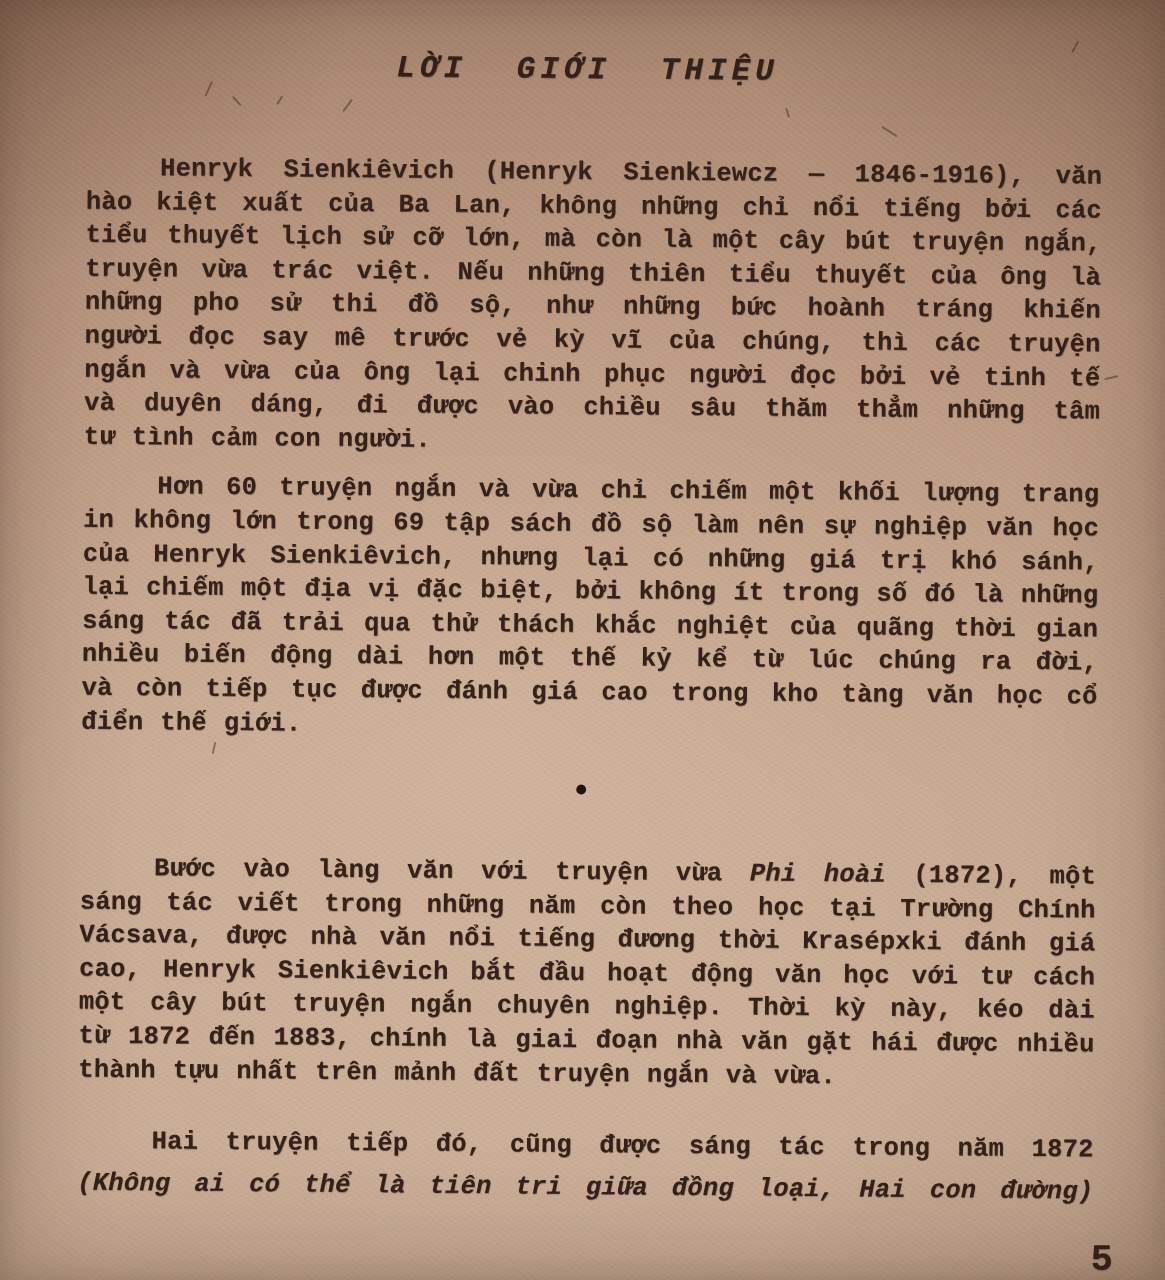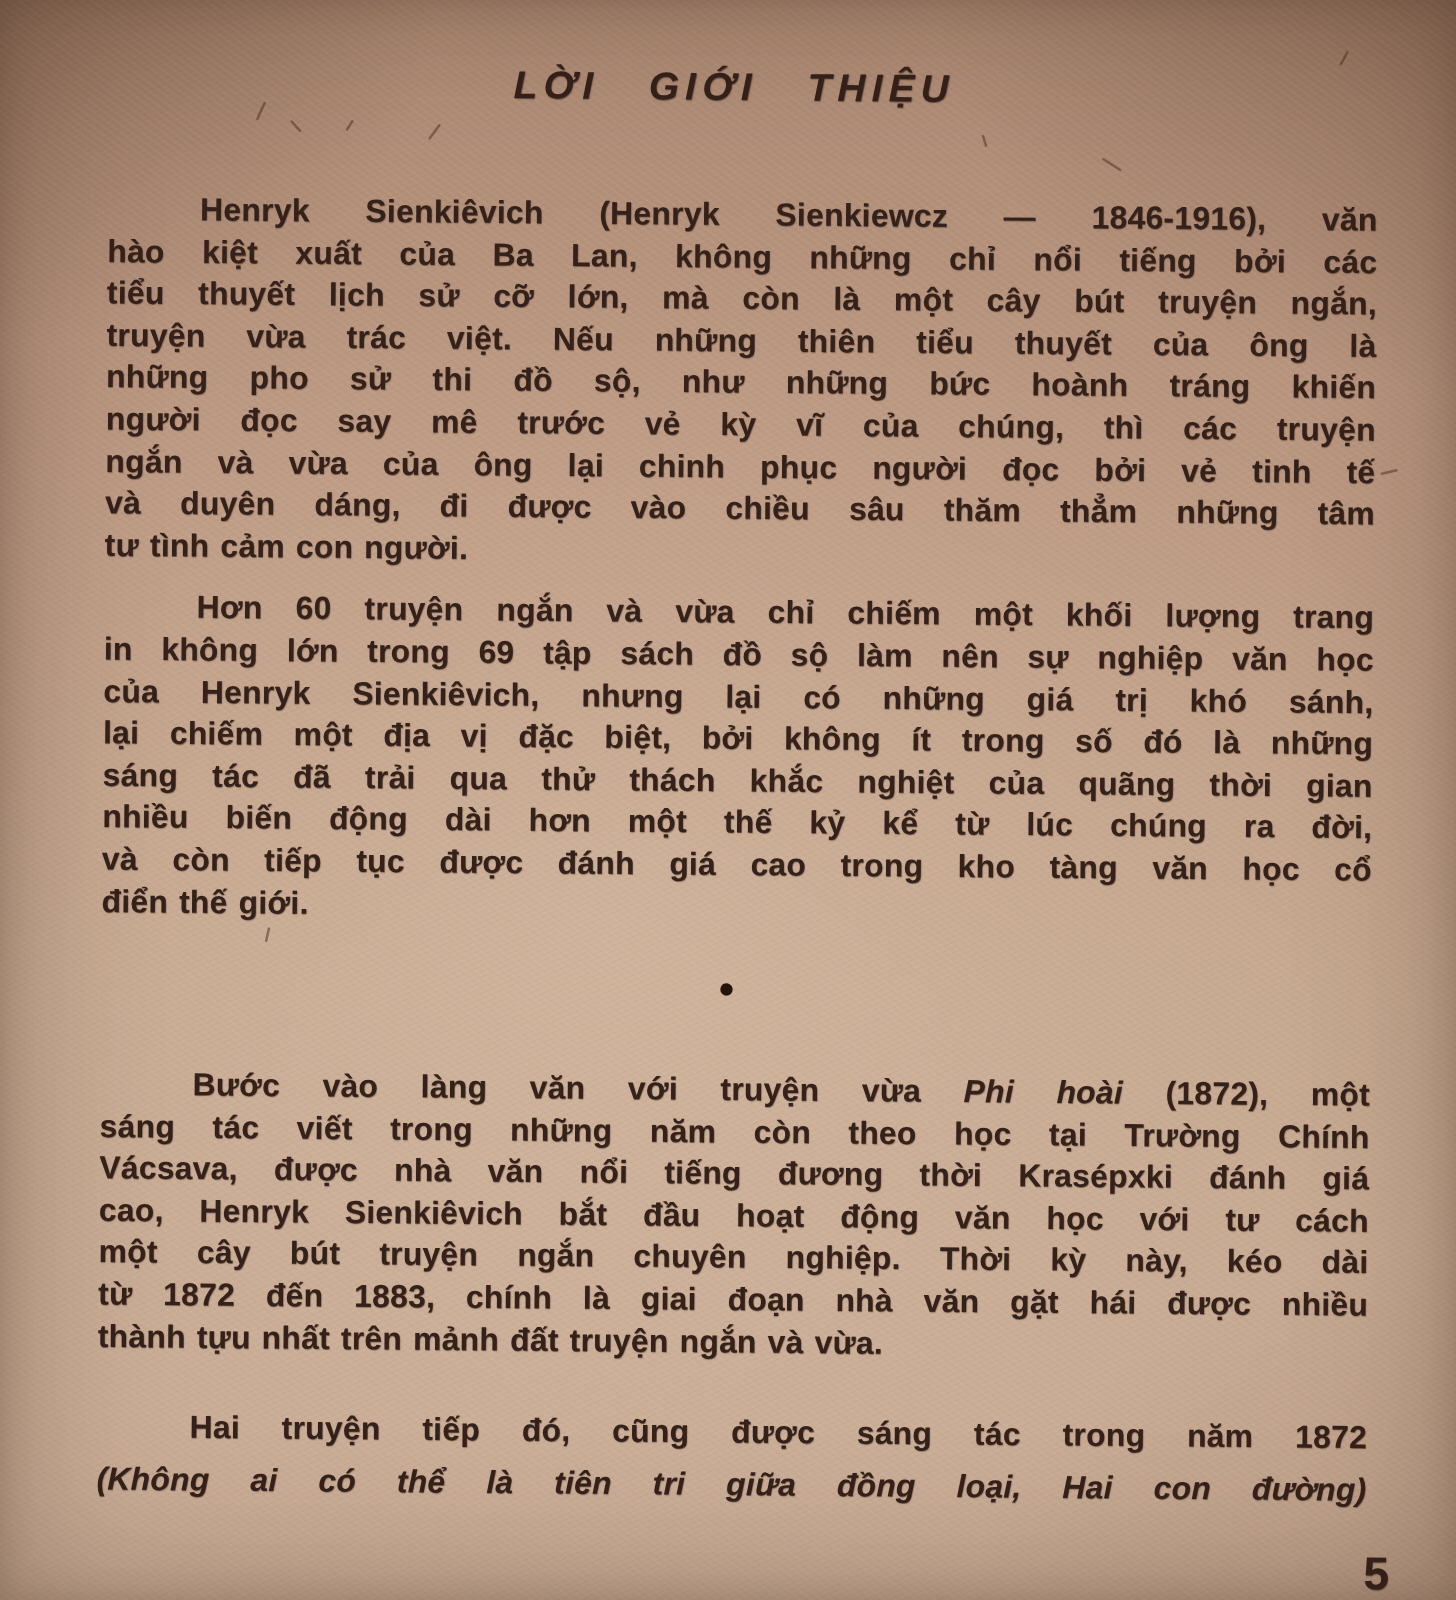--- a/index.html
+++ b/index.html
@@ -1,19 +1,19 @@
 <!DOCTYPE html>
 <html><head>
 <meta charset="utf-8">
 <style>
   html,body{margin:0;padding:0;}
   body{width:1165px;height:1280px;overflow:hidden;background:#8a6a56;}
   .page{
     position:relative;width:1165px;height:1280px;overflow:hidden;
-    font-family:Liberation Sans, sans-serif;
+    font-family:Liberation Mono, monospace;
     color:#34211a;
     background:
       repeating-linear-gradient(37deg, rgba(255,235,215,0.045) 0 2px, rgba(0,0,0,0) 2px 5px),
       repeating-linear-gradient(-24deg, rgba(90,55,35,0.035) 0 1px, rgba(0,0,0,0) 1px 4px),
       radial-gradient(90% 70% at 42% 58%, rgba(236,212,190,0.30), rgba(0,0,0,0) 65%),
       radial-gradient(42% 30% at 0% 0%, rgba(62,36,22,0.28), rgba(0,0,0,0) 72%),
       radial-gradient(50% 34% at 100% 0%, rgba(62,36,22,0.26), rgba(0,0,0,0) 72%),
       radial-gradient(55% 38% at 104% 104%, rgba(84,50,32,0.16), rgba(0,0,0,0) 70%),
       linear-gradient(180deg,#ad8a74 0%,#ba9781 30%,#c4a68e 62%,#c9ac96 100%);
   }

